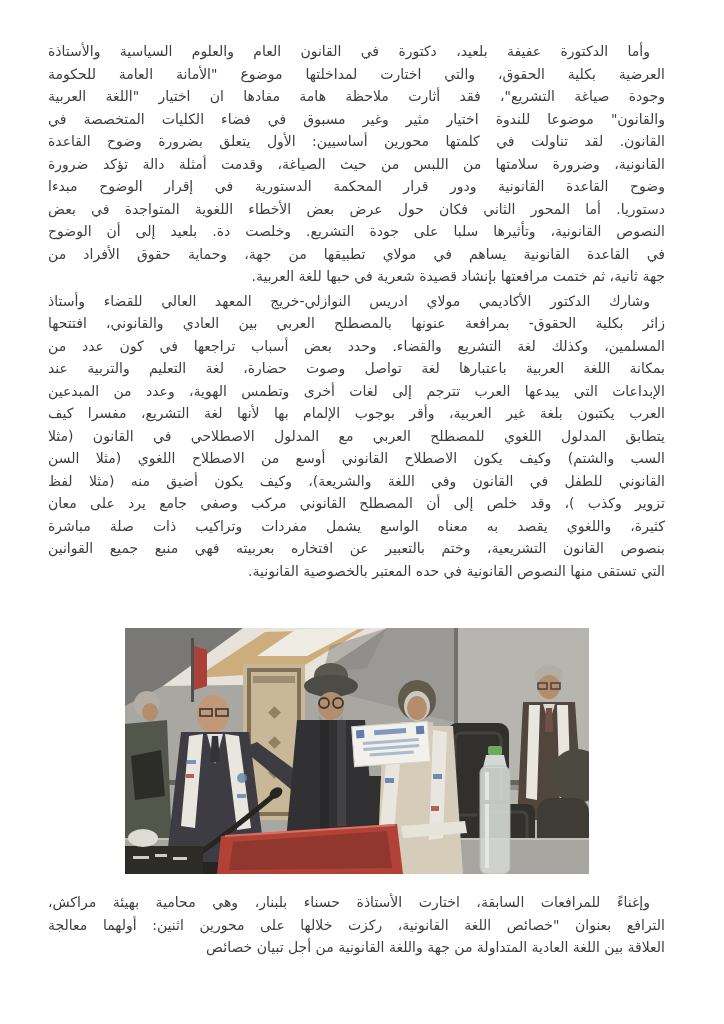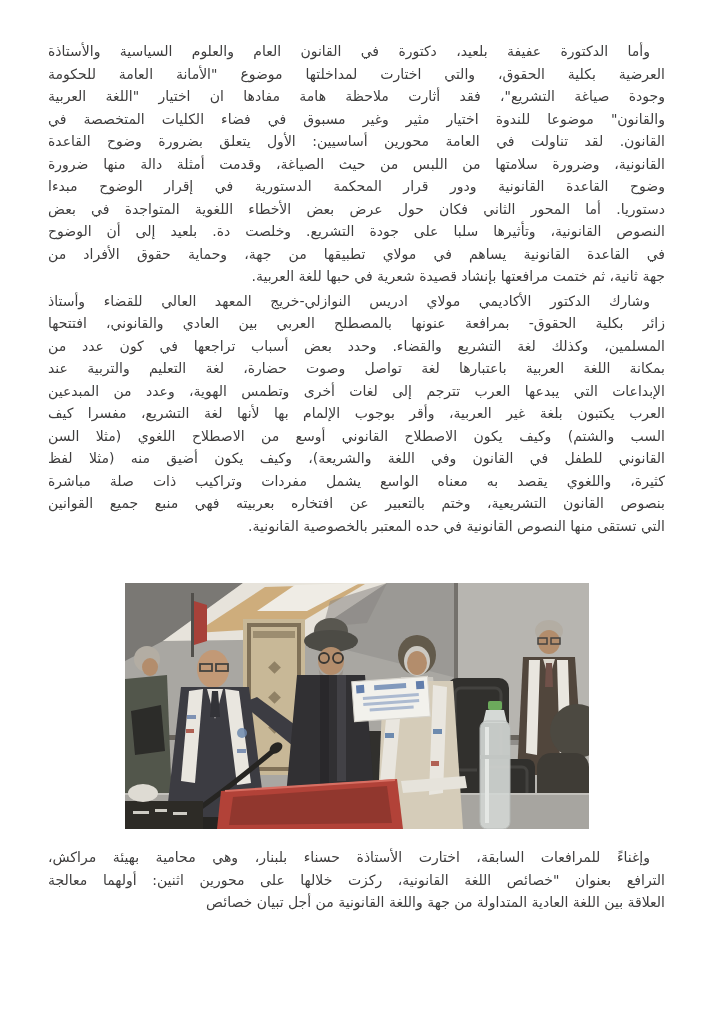--- a/index.html
+++ b/index.html
@@ -39,37 +39,39 @@
 <body>
 
 <div class="page">
 
   <section class="text-block">
     <div class="para">
         <div class="line first">وأما الدكتورة عفيفة بلعيد، دكتورة في القانون العام والعلوم السياسية والأستاذة</div>
         <div class="line">العرضية بكلية الحقوق، والتي اختارت لمداخلتها موضوع "الأمانة العامة للحكومة</div>
         <div class="line">وجودة صياغة التشريع"، فقد أثارت ملاحظة هامة مفادها ان اختيار "اللغة العربية</div>
         <div class="line">والقانون" موضوعا للندوة اختيار مثير وغير مسبوق في فضاء الكليات المتخصصة في</div>
-        <div class="line">القانون. لقد تناولت في العامة محورين أساسيين: الأول يتعلق بضرورة وضوح القاعدة</div>
-        <div class="line">القانونية، وضرورة سلامتها من اللبس من حيث الصياغة، وقدمت أمثلة دالة منها ضرورة</div>
+        <div class="line">القانون. لقد تناولت في كلمتها محورين أساسيين: الأول يتعلق بضرورة وضوح القاعدة</div>
+        <div class="line">القانونية، وضرورة سلامتها من اللبس من حيث الصياغة، وقدمت أمثلة دالة تؤكد ضرورة</div>
         <div class="line">وضوح القاعدة القانونية ودور قرار المحكمة الدستورية في إقرار الوضوح مبدءا</div>
         <div class="line">دستوريا. أما المحور الثاني فكان حول عرض بعض الأخطاء اللغوية المتواجدة في بعض</div>
         <div class="line">النصوص القانونية، وتأثيرها سلبا على جودة التشريع. وخلصت دة. بلعيد إلى أن الوضوح</div>
         <div class="line">في القاعدة القانونية يساهم في مولاي تطبيقها من جهة، وحماية حقوق الأفراد من</div>
         <div class="line last">جهة ثانية، ثم ختمت مرافعتها بإنشاد قصيدة شعرية في حبها للغة العربية.</div>
       </div>
     <div class="para">
         <div class="line first">وشارك الدكتور الأكاديمي مولاي ادريس النوازلي-خريج المعهد العالي للقضاء وأستاذ</div>
         <div class="line">زائر بكلية الحقوق- بمرافعة عنونها بالمصطلح العربي بين العادي والقانوني، افتتحها</div>
         <div class="line">المسلمين، وكذلك لغة التشريع والقضاء. وحدد بعض أسباب تراجعها في كون عدد من</div>
         <div class="line">بمكانة اللغة العربية باعتبارها لغة تواصل وصوت حضارة، لغة التعليم والتربية عند</div>
         <div class="line">الإبداعات التي يبدعها العرب تترجم إلى لغات أخرى وتطمس الهوية، وعدد من المبدعين</div>
         <div class="line">العرب يكتبون بلغة غير العربية، وأقر بوجوب الإلمام بها لأنها لغة التشريع، مفسرا كيف</div>
+        <div class="line">يتطابق المدلول اللغوي للمصطلح العربي مع المدلول الاصطلاحي في القانون (مثلا</div>
         <div class="line">السب والشتم) وكيف يكون الاصطلاح القانوني أوسع من الاصطلاح اللغوي (مثلا السن</div>
         <div class="line">القانوني للطفل في القانون وفي اللغة والشريعة)، وكيف يكون أضيق منه (مثلا لفظ</div>
+        <div class="line">تزوير وكذب )، وقد خلص إلى أن المصطلح القانوني مركب وصفي جامع يرد على معان</div>
         <div class="line">كثيرة، واللغوي يقصد به معناه الواسع يشمل مفردات وتراكيب ذات صلة مباشرة</div>
         <div class="line">بنصوص القانون التشريعية، وختم بالتعبير عن افتخاره بعربيته فهي منبع جميع القوانين</div>
         <div class="line last">التي تستقى منها النصوص القانونية في حده المعتبر بالخصوصية القانونية.</div>
       </div>
   </section>
 
   <figure class="photo-wrap">
     <svg viewBox="0 0 464 246" width="464" height="246" xmlns="http://www.w3.org/2000/svg">
 
       <g>

